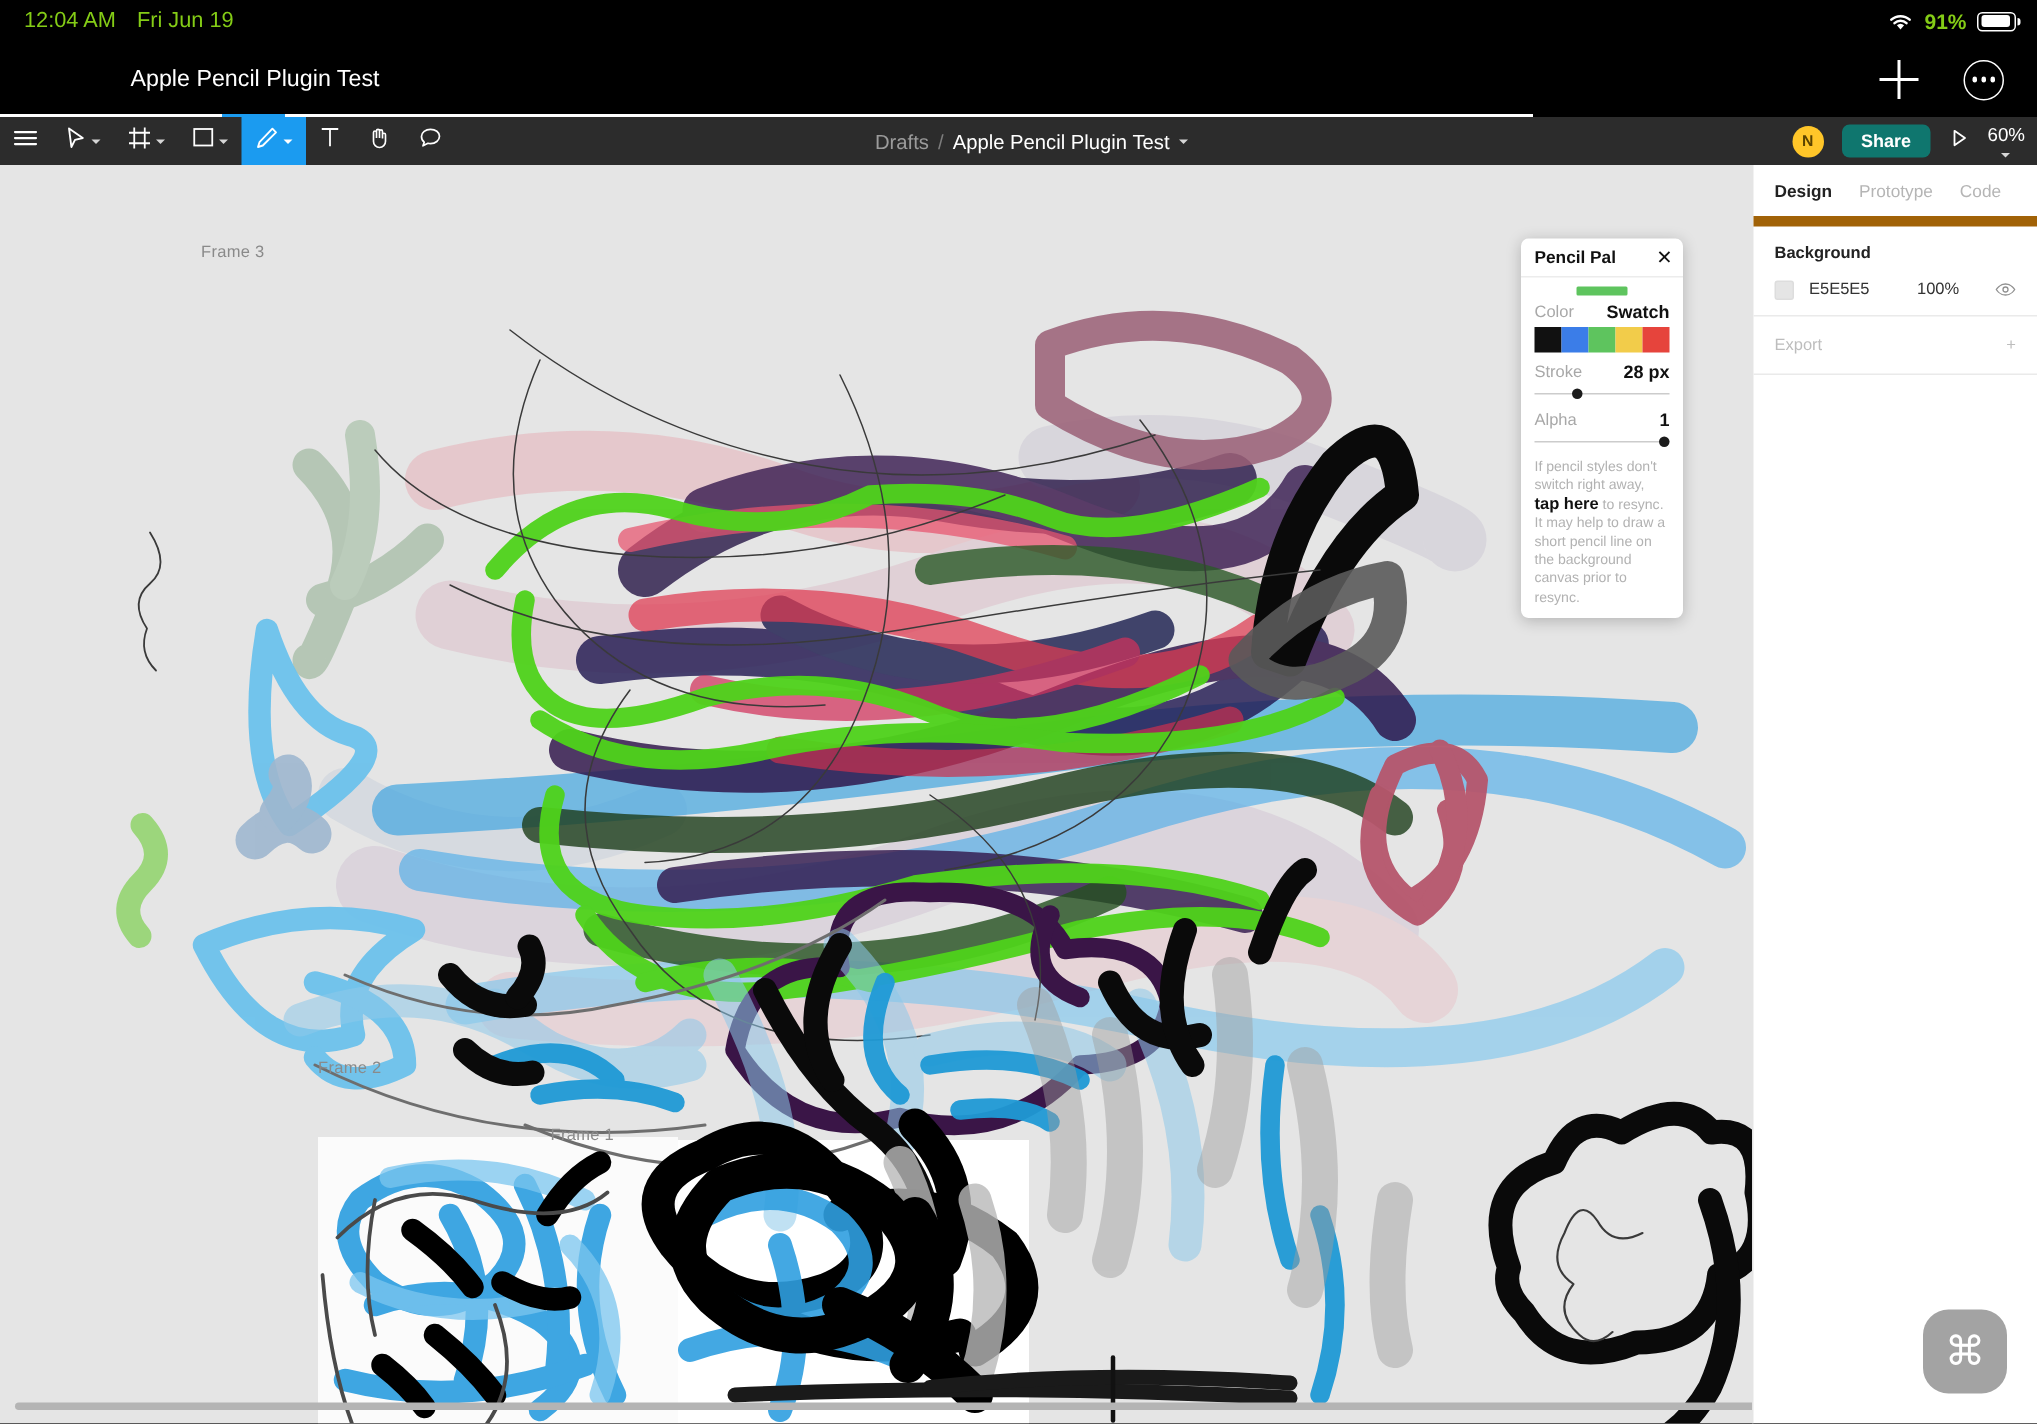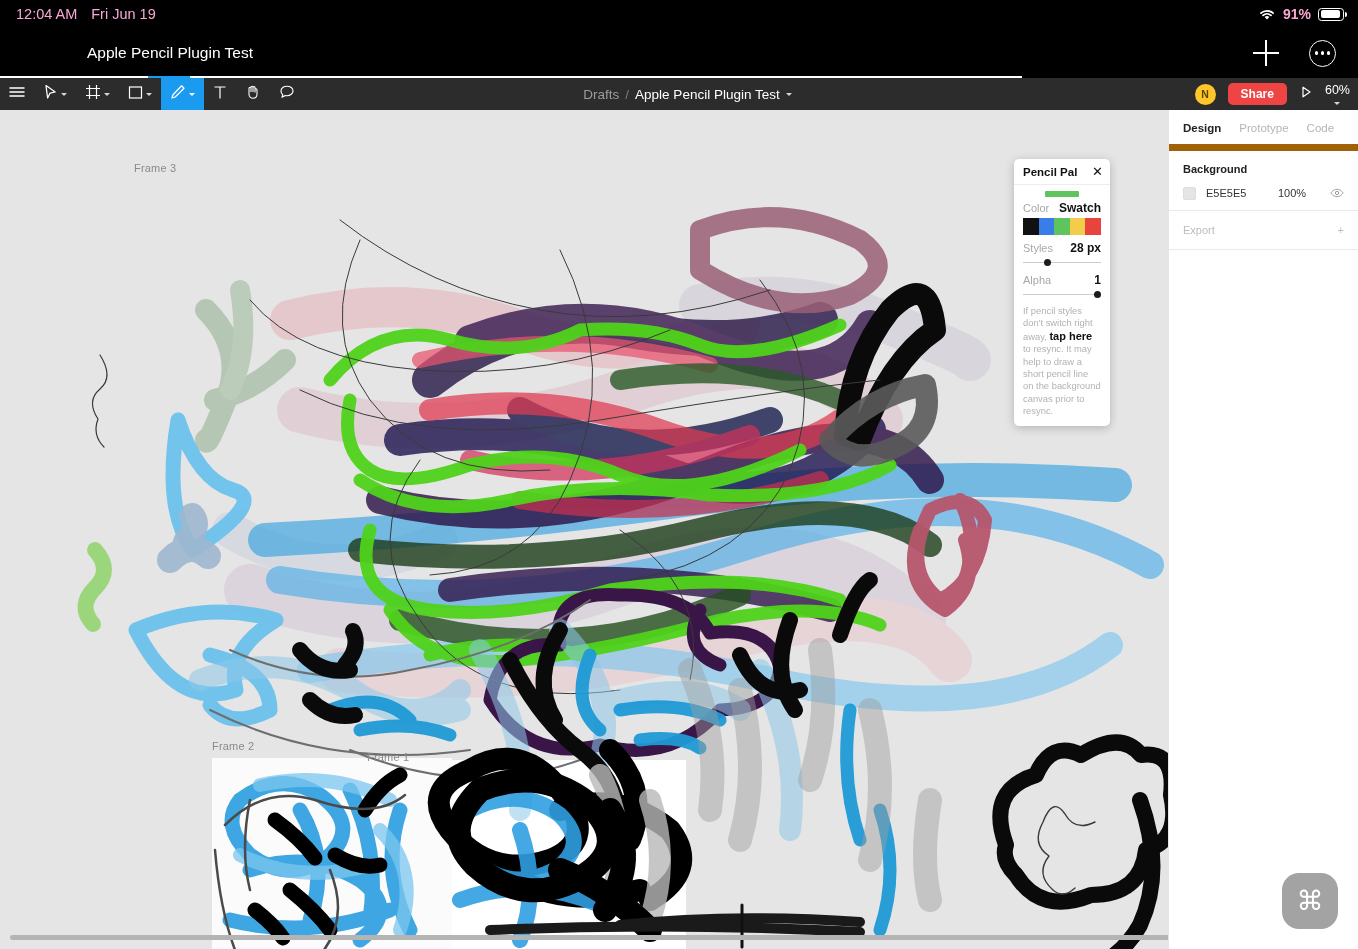--- a/index.html
+++ b/index.html
@@ -8,21 +8,21 @@
     overflow: hidden;
     background: #000;
     font-family: "Liberation Sans", sans-serif;
     -webkit-font-smoothing: antialiased;
   }
   #app { position: relative; width: 1358px; height: 949px; background:#000; }
 
   
   .statusbar {
     position:absolute; left:0; top:0; width:1358px; height:28px;
-    background:#000; color:#f9a8d4; font-size:14.5px;
+    background:#000; color:#84cc16; font-size:14.5px;
     display:flex; align-items:center;
   }
   .sb-left { position:absolute; left:16px; display:flex; gap:14px; align-items:center; font-weight:500; }
   .sb-right { position:absolute; right:14px; display:flex; gap:7px; align-items:center; font-weight:700; font-size:14px;}
   .wifi-ic { width:18px; height:13px; position:relative; display:inline-block; }
   .batt { width:26px; height:13px; border:1.3px solid #fff; border-radius:3.5px; position:relative; }
   .batt:after{ content:""; position:absolute; right:-4px; top:3.5px; width:2.2px; height:5px; background:#fff; border-radius:0 2px 2px 0;}
   .batt i { position:absolute; left:1.5px; top:1.5px; bottom:1.5px; width:19px; background:#fff; border-radius:2px; display:block;}
 
   
@@ -63,37 +63,37 @@
     position:absolute; left:0; right:0; top:0; height:32px;
     display:flex; align-items:center; justify-content:center;
     font-size:13.5px; color:#fff; gap:6px; pointer-events:none;margin-left:17px;
   }
   .ft-center .muted { color:#9b9b9b; }
   .ft-center .slash { color:#7d7d7d; }
   .ft-center .doc { color:#fff; pointer-events:auto; cursor:pointer;}
   .ft-right { position:absolute; right:8px; top:0; height:32px; display:flex; align-items:center; gap:12px;}
   .avatar { width:21px; height:21px; border-radius:50%; background:#ffc629; color:#5a4300;
             font-size:10.5px; font-weight:700; display:flex; align-items:center; justify-content:center;}
-  .sharebtn { background:#ef4444; color:#fff; font-size:12px; font-weight:600;
+  .sharebtn { background:#0f766e; color:#fff; font-size:12px; font-weight:600;
               padding:4px 13px; border-radius:5px; cursor:pointer;}
   .zoomlbl { color:#fff; font-size:12.5px; display:flex; align-items:center; gap:5px; cursor:pointer;flex-direction:column;}
 
   
   .canvas {
     position:absolute; left:0; top:110px; width:1168px; height:839px;
     background:#e5e5e5; overflow:hidden;
   }
   .canvas svg { position:absolute; left:0; top:0; }
   .framelbl { position:absolute; font-size:11px; color:#8a8a8a; letter-spacing:.2px; }
   .hscroll { position:absolute; left:10px; bottom:9px; width:1340px; height:5px;
              background:#b4b4b4; border-radius:3px; }
 
   
   .plugin {
-    position:absolute; left:1014px; top:159px; width:96px;
+    position:absolute; left:1014px; top:159px; width:108px;
     background:#fff; border-radius:5px;
     box-shadow:0 2px 10px rgba(0,0,0,.22);
     overflow:hidden; font-size:10px; color:#222;
   }
   .pl-head { height:26px; display:flex; align-items:center; justify-content:space-between;
              padding:0 7px 0 9px; border-bottom:1px solid #ececec;}
   .pl-title { font-size:11.5px; font-weight:700; color:#111; }
   .pl-close { font-size:13px; color:#111; cursor:pointer; line-height:1; }
   .pl-body { padding:5px 9px 8px; }
   .pl-indicator { width:34px; height:6px; background:#5ec45e; margin:1px auto 4px; border-radius:1px;}
@@ -484,21 +484,21 @@
       <path class="s" d="M1095 712 q-20 10 -30 -8 q-12 -18 -22 8 q-12 22 6 34 q-14 18 4 34 q10 9 22 -2" stroke="#3a3a3a" stroke-width="1.4"></path>
 
       <g stroke="#1a1a1a" class="s" stroke-width="10">
         <path d="M490 820 q180 -8 370 2"></path>
         <path d="M620 815 q110 -12 240 -3"></path>
       </g>
       <path class="s" d="M742 795 l0 42" stroke="#111" stroke-width="3"></path>
     </svg>
 
     <div class="framelbl" style="left:134px; top:52px;">Frame 3</div>
-    <div class="framelbl" style="left:212px; top:630px;">Frame 2</div>
+    <div class="framelbl" style="left:212px; top:596px;">Frame 2</div>
     <div class="framelbl" style="left:367px; top:641px;">Frame 1</div>
   </div>
 
   <div class="hscroll"></div>
 
   <div class="plugin">
     <div class="pl-head">
       <span class="pl-title">Pencil Pal</span>
       <span class="pl-close">✕</span>
     </div>
@@ -509,21 +509,21 @@
         <span class="pl-val">Swatch</span>
       </div>
       <div class="swatches">
         <i style="background: rgb(17, 17, 17);"></i>
         <i style="background: rgb(59, 125, 232);"></i>
         <i style="background: rgb(94, 196, 94);"></i>
         <i style="background: rgb(242, 204, 74);"></i>
         <i style="background: rgb(230, 68, 60);"></i>
       </div>
       <div class="pl-row">
-        <span class="pl-lab">Styles</span>
+        <span class="pl-lab">Stroke</span>
         <span class="pl-val">28 px</span>
       </div>
       <div class="slider">
         <span class="track"></span>
         <span class="knob" id="stroke-knob" style="left: calc(32% - 3.5px);"></span>
       </div>
       <div class="pl-row">
         <span class="pl-lab">Alpha</span>
         <span class="pl-val">1</span>
       </div>

